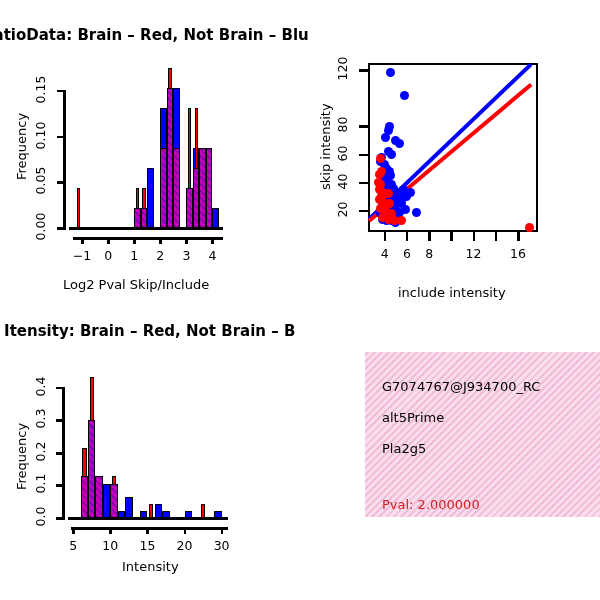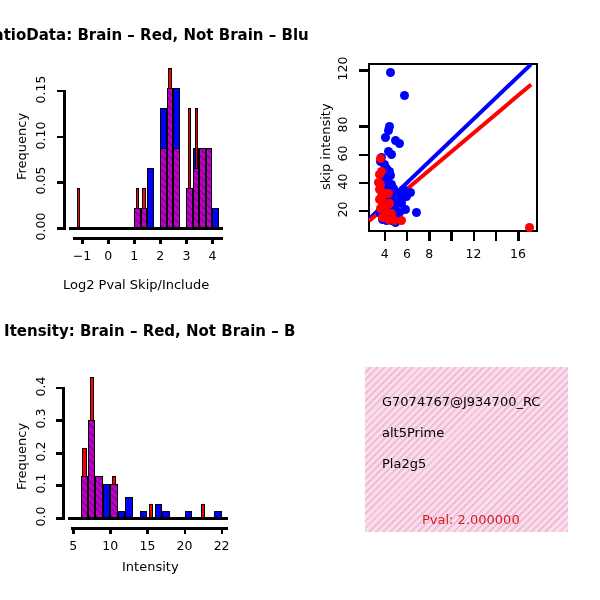--- a/index.html
+++ b/index.html
@@ -87,21 +87,21 @@
       rgba(0,0,0,0) 2px,
       rgba(0,0,0,0) 5px);
     overflow:hidden;
   }
   .info-line{
     position:absolute;
     font-size:13px;
     color:#000;
     white-space:nowrap;
   }
-  .info-pval{color:#d22020;margin-left:40px;}
+  .info-pval{color:#d22020;}
 </style>
 </head>
 <body>
 
 <div class="panel" id="panel-ratio" style="left:0;top:0;width:300px;height:300px;">
 
   <div class="ptitle" style="left:-18px;top:26px;">RatioData: Brain – Red, Not Brain – Blu</div>
 
   <div class="axlabel ylab-rot" style="left:14px;top:180px;">Frequency</div>
 
@@ -159,20 +159,21 @@
       <div class="bar bar-purple" style="left:205.92px;top:148.45714285714286px;width:6.52000000000001px;height:79.54285714285714px;"></div>
       <div class="bar bar-blue" style="left:212.44px;top:207.8857142857143px;width:6.52000000000001px;height:20.1142857142857px;"></div>
     </div>
 </div>
 
 <div class="panel" id="panel-scatter" style="left:300px;top:0;width:300px;height:300px;">
 
 
   <div class="axlabel ylab-rot" style="left:18px;top:190px;">skip intensity</div>
 
+  <div class="axlabel" style="left:98px;top:285px;">include intensity</div>
 
   <div id="scatter-plotarea" style="position:absolute;left:0;top:0;width:300px;height:300px;">
       <div class="scatframe" style="left:68px;top:63px;width:170px;height:169px;"></div>
       <div style="position:absolute;left:68px;top:63px;width:170px;height:169px;overflow:hidden;">
         <div class="fitline fit-blue" style="left:1.1111111111111143px;top:154.325px;width:224.31055033998544px;transform:rotate(-43.68037790605353deg);"></div>
         <div class="fitline fit-red" style="left:1.1111111111111143px;top:155.73333333333335px;width:212.07990503304916px;transform:rotate(-40.10093775811161deg);"></div>
         <div class="dot dot-blue" style="left:17.72222222222223px;top:5.3583333333333485px;width:9px;height:9px;"></div>
         <div class="dot dot-blue" style="left:32.16666666666666px;top:27.89166666666665px;width:9px;height:9px;"></div>
         <div class="dot dot-blue" style="left:16.611111111111114px;top:58.875px;width:9px;height:9px;"></div>
         <div class="dot dot-blue" style="left:15.5px;top:63.10000000000002px;width:9px;height:9px;"></div>
@@ -304,21 +305,21 @@
       <div class="axis-line" style="left:70.96832579185521px;top:227px;width:156.579185520362px;height:2.6px;"></div>
       <div class="tickmark" style="left:72.1945701357466px;top:227px;width:2.6px;height:7px;"></div>
       <div class="tick-x" style="left:53.1945701357466px;top:238px;width:40px;">5</div>
       <div class="tickmark" style="left:109.29864253393666px;top:227px;width:2.6px;height:7px;"></div>
       <div class="tick-x" style="left:90.29864253393666px;top:238px;width:40px;">10</div>
       <div class="tickmark" style="left:146.40271493212668px;top:227px;width:2.6px;height:7px;"></div>
       <div class="tick-x" style="left:127.40271493212668px;top:238px;width:40px;">15</div>
       <div class="tickmark" style="left:183.50678733031674px;top:227px;width:2.6px;height:7px;"></div>
       <div class="tick-x" style="left:164.50678733031674px;top:238px;width:40px;">20</div>
       <div class="tickmark" style="left:220.6108597285068px;top:227px;width:2.6px;height:7px;"></div>
-      <div class="tick-x" style="left:201.6108597285068px;top:238px;width:40px;">22</div>
+      <div class="tick-x" style="left:201.6108597285068px;top:238px;width:40px;">30</div>
       <div class="axis-line" style="left:68px;top:217px;width:159.5475113122172px;height:2.6px;"></div>
       <div class="bar bar-blue" style="left:80.61538461538461px;top:176.36483516483517px;width:7.420814479638011px;height:41.63516483516483px;"></div>
       <div class="bar bar-red" style="left:82.09954751131221px;top:148.06593406593407px;width:4.4524886877828065px;height:69.93406593406593px;"></div>
       <div class="bar bar-purple" style="left:80.61538461538461px;top:176.36483516483517px;width:7.420814479638011px;height:41.63516483516483px;"></div>
       <div class="bar bar-blue" style="left:88.03619909502262px;top:120.41758241758242px;width:7.420814479638011px;height:97.58241758241758px;"></div>
       <div class="bar bar-red" style="left:89.52036199095022px;top:76.50549450549451px;width:4.4524886877828065px;height:141.4945054945055px;"></div>
       <div class="bar bar-purple" style="left:88.03619909502262px;top:120.41758241758242px;width:7.420814479638011px;height:97.58241758241758px;"></div>
       <div class="bar bar-blue" style="left:95.45701357466064px;top:176.36483516483517px;width:7.420814479638011px;height:41.63516483516483px;"></div>
       <div class="bar bar-purple" style="left:95.45701357466064px;top:176.36483516483517px;width:7.420814479638011px;height:41.63516483516483px;"></div>
       <div class="bar bar-blue" style="left:102.87782805429865px;top:183.84615384615384px;width:7.420814479638011px;height:34.15384615384616px;"></div>
@@ -330,18 +331,18 @@
       <div class="bar bar-blue" style="left:139.98190045248867px;top:210.84395604395604px;width:7.420814479638011px;height:7.156043956043959px;"></div>
       <div class="bar bar-red" style="left:148.88687782805428px;top:204.01318681318682px;width:4.4524886877828065px;height:13.98681318681318px;"></div>
       <div class="bar bar-blue" style="left:154.8235294117647px;top:204.01318681318682px;width:7.420814479638011px;height:13.98681318681318px;"></div>
       <div class="bar bar-blue" style="left:162.2443438914027px;top:210.84395604395604px;width:7.420814479638011px;height:7.156043956043959px;"></div>
       <div class="bar bar-blue" style="left:184.50678733031674px;top:210.84395604395604px;width:7.420814479638011px;height:7.156043956043959px;"></div>
       <div class="bar bar-red" style="left:200.83257918552036px;top:204.01318681318682px;width:4.4524886877828065px;height:13.98681318681318px;"></div>
       <div class="bar bar-blue" style="left:214.19004524886878px;top:210.84395604395604px;width:7.420814479638011px;height:7.156043956043959px;"></div>
     </div>
 </div>
 
-<div id="info-box" style="left:365px;top:367px;width:203px;height:165px;">
+<div id="info-box" style="left:365px;top:352px;width:235px;height:165px;">
   <div class="info-line" style="left:17px;top:27px;">G7074767@J934700_RC</div>
   <div class="info-line" style="left:17px;top:58px;">alt5Prime</div>
   <div class="info-line" style="left:17px;top:89px;">Pla2g5</div>
   <div class="info-line info-pval" style="left:17px;top:145px;">Pval: 2.000000</div>
 </div>
 
 </body></html>

